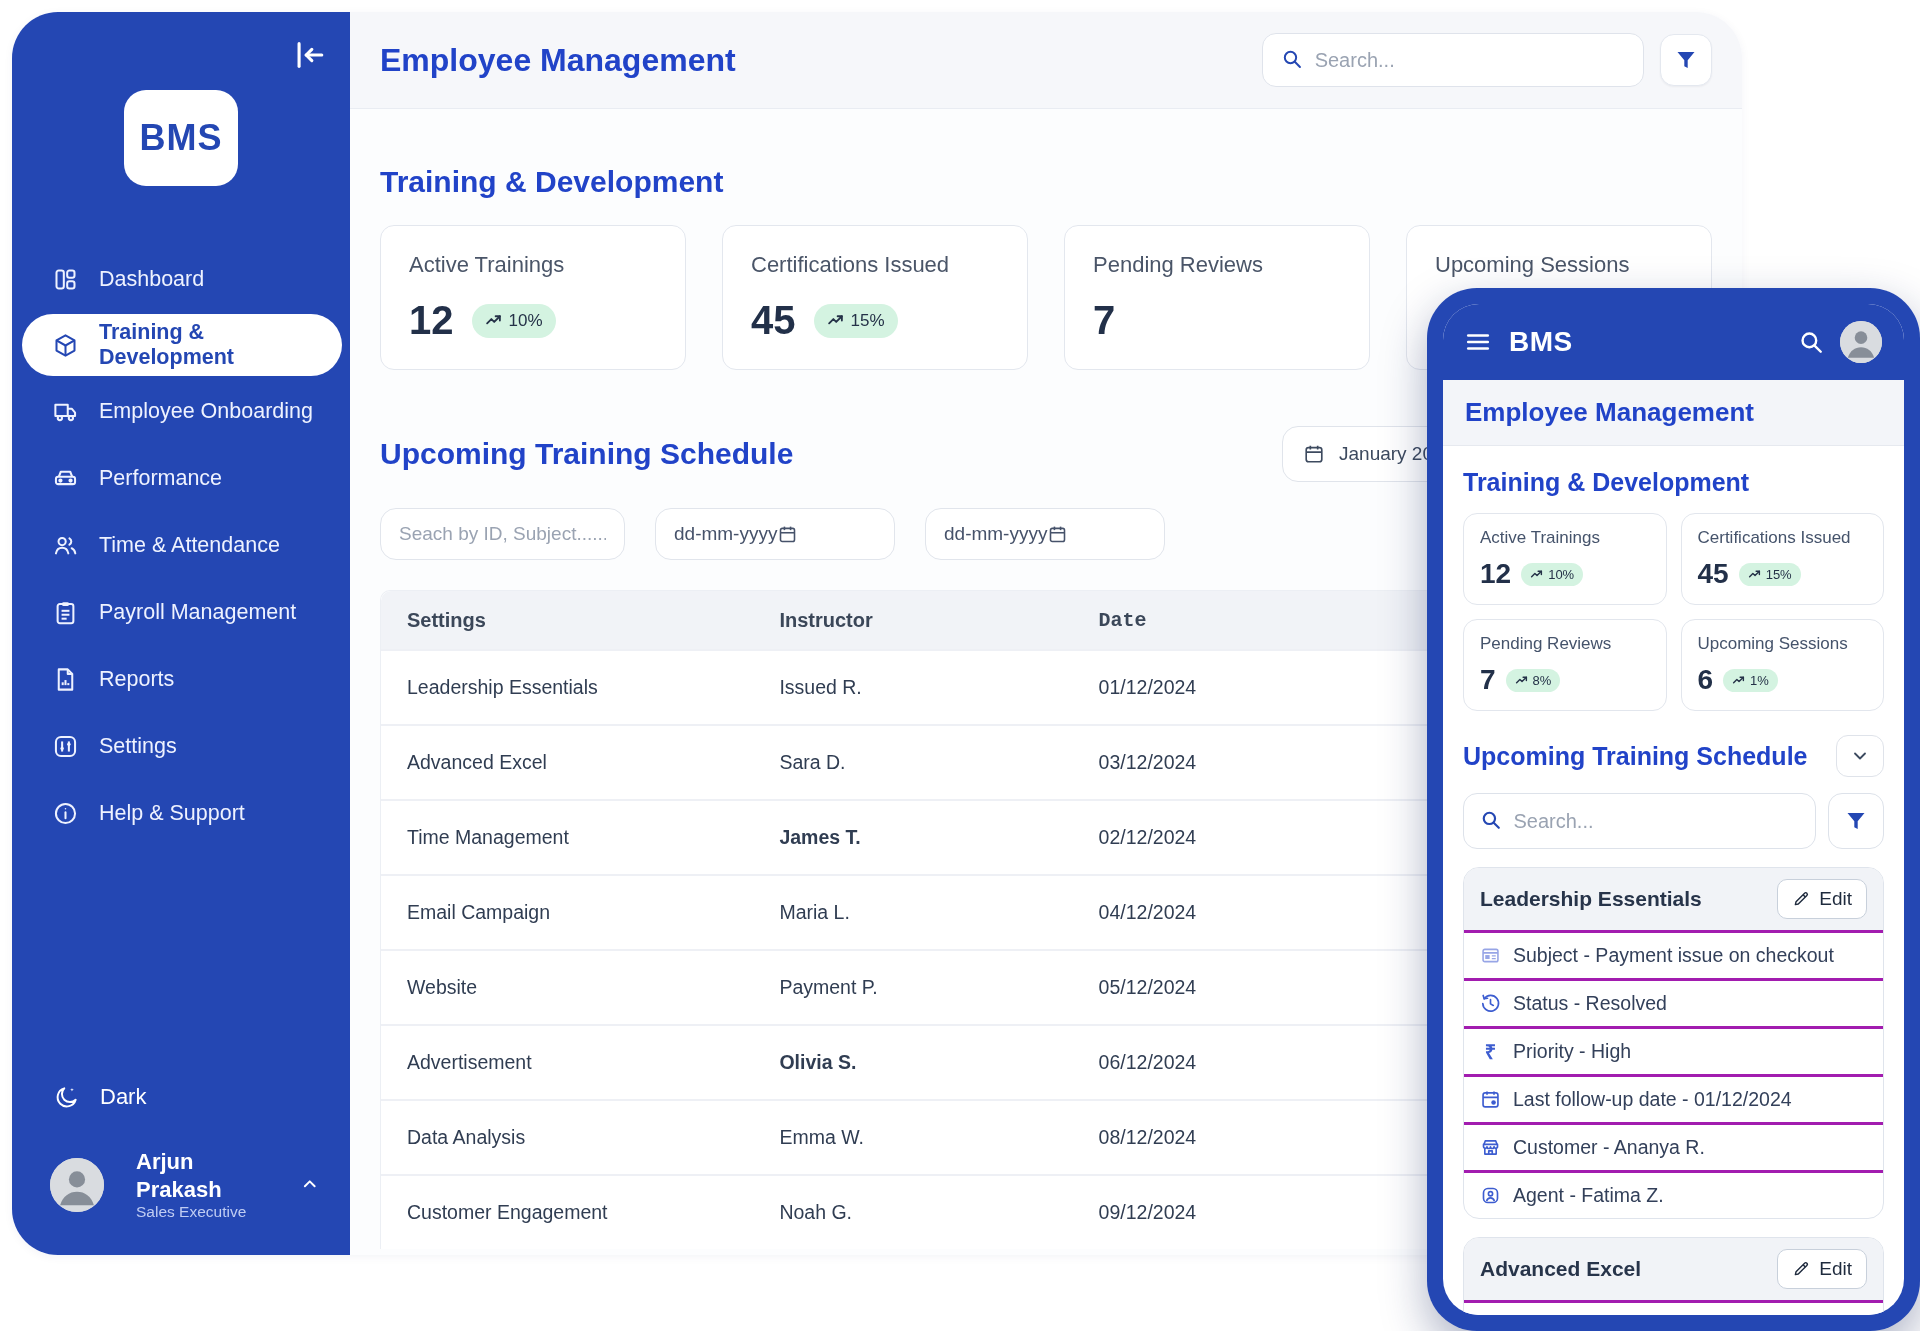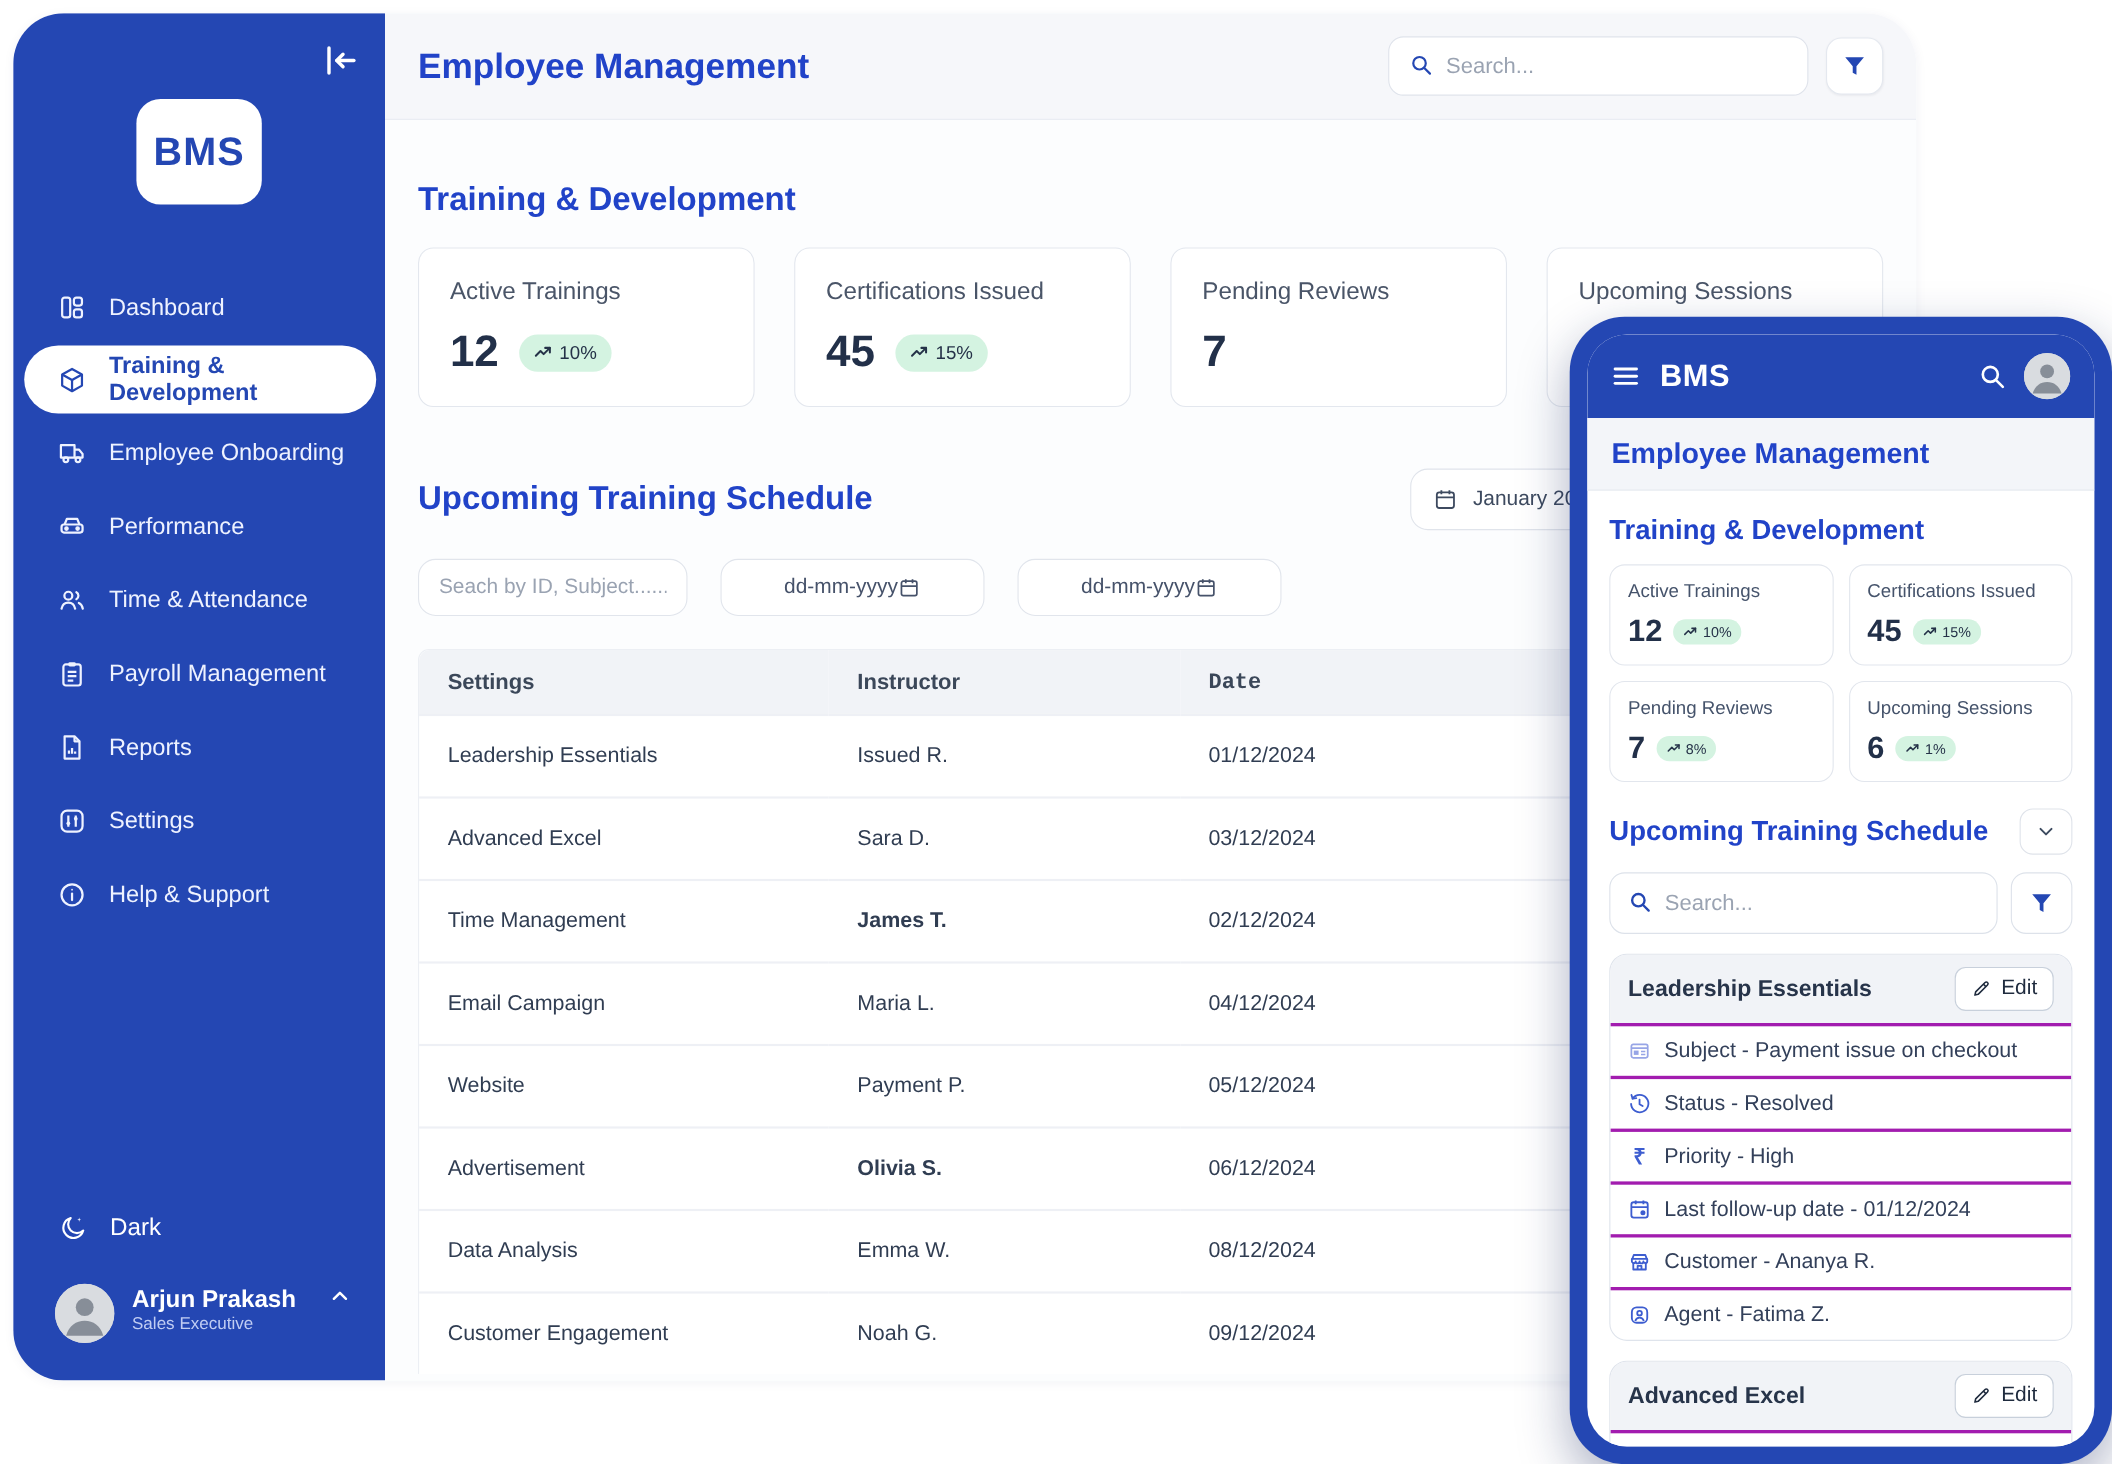--- a/index.html
+++ b/index.html
@@ -38,21 +38,21 @@
   .nav-item.active {
     background:#fff; color:#2447b3; font-weight:bold; border-radius:33px;
     margin:2px 8px 2px 10px; padding-left:30px; height:62px;
   }
   .sidebar-bottom { position:absolute; left:0; right:0; bottom:34px; }
   .theme-row {
     display:flex; align-items:center; gap:20px; padding-left:42px;
     height:50px; font-size:22px; margin-bottom:26px; cursor:pointer;
   }
   .theme-row .nicon, .theme-row .nicon svg { width:26px; height:26px; }
-  .user-row { display:flex; gap:16px; padding:0 30px 0 38px; cursor:pointer; }
+  .user-row { display:flex; align-items:center; gap:32px; padding:0 30px 0 38px; cursor:pointer; }
   .avatar { width:54px; height:54px; border-radius:50%; overflow:hidden; flex-shrink:0; background:#d9dce0; }
   .avatar svg { width:100%; height:100%; }
   .user-name { font-size:22px; font-weight:bold; line-height:1.25; }
   .user-role { font-size:15.5px; color:#c0cdf3; }
   .user-chevron { margin-left:auto; color:#fff; width:22px; height:22px; }
 
   
   .content { flex:1; min-width:0; display:flex; flex-direction:column; background:#fcfdfe; }
   .topbar {
     height:97px; flex-shrink:0; background:#f6f7fa; border-bottom:1px solid #e9ecf2;
@@ -101,21 +101,21 @@
 
   .filters-row { display:flex; gap:30px; margin-top:26px; }
   .fctrl {
     height:52px; background:#fff; border:1px solid #e1e5ec; border-radius:16px;
     display:flex; align-items:center; padding:0 18px; font-size:19px; color:#3a4656;
   }
   .f-select { width:225px; justify-content:space-between; cursor:pointer; }
   .f-select svg { width:20px; height:20px; color:#5a6678; }
   .f-search { width:245px; }
   .f-search input { border:none; outline:none; width:100%; font-size:19px; background:transparent; font-family:"Liberation Sans",sans-serif; }
-  .f-date { width:240px; justify-content:center; color:#46526a; }
+  .f-date { width:240px; justify-content:flex-start; color:#46526a; }
   .f-date svg { width:21px; height:21px; color:#46526a; }
 
   table.sched {
     margin-top:30px; width:100%; border-collapse:separate; border-spacing:0;
     background:#fff; border:1px solid #eceff4; border-bottom:none; border-radius:10px 10px 0 0;
   }
   table.sched th {
     background:#f1f3f7; height:58px; text-align:left; padding:0 26px;
     font-size:20px; color:#3b4759; font-weight:bold;
   }

